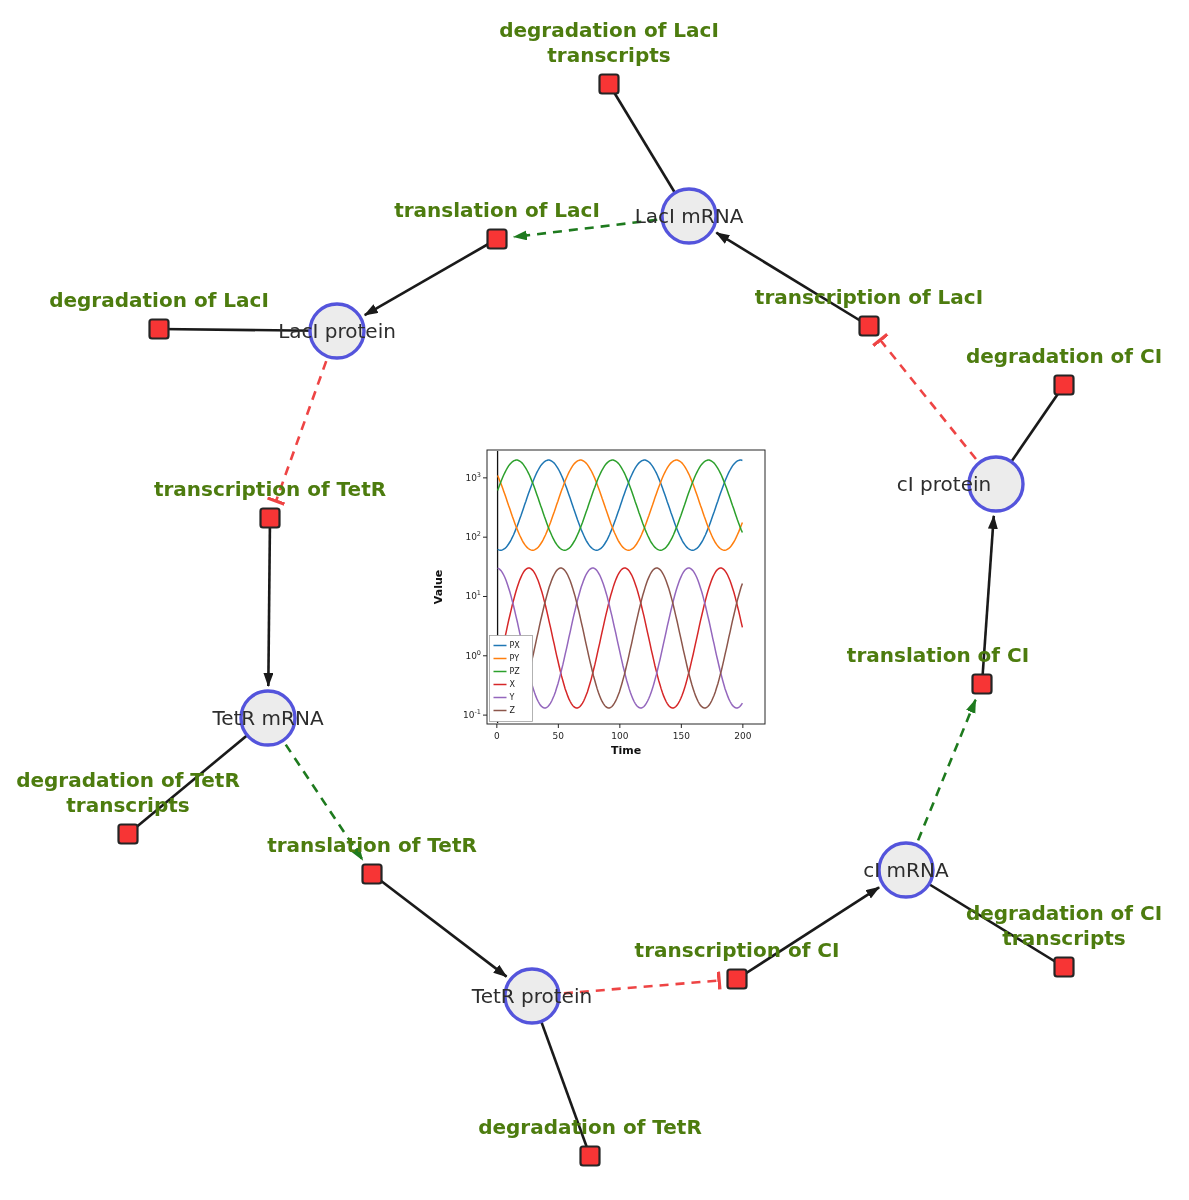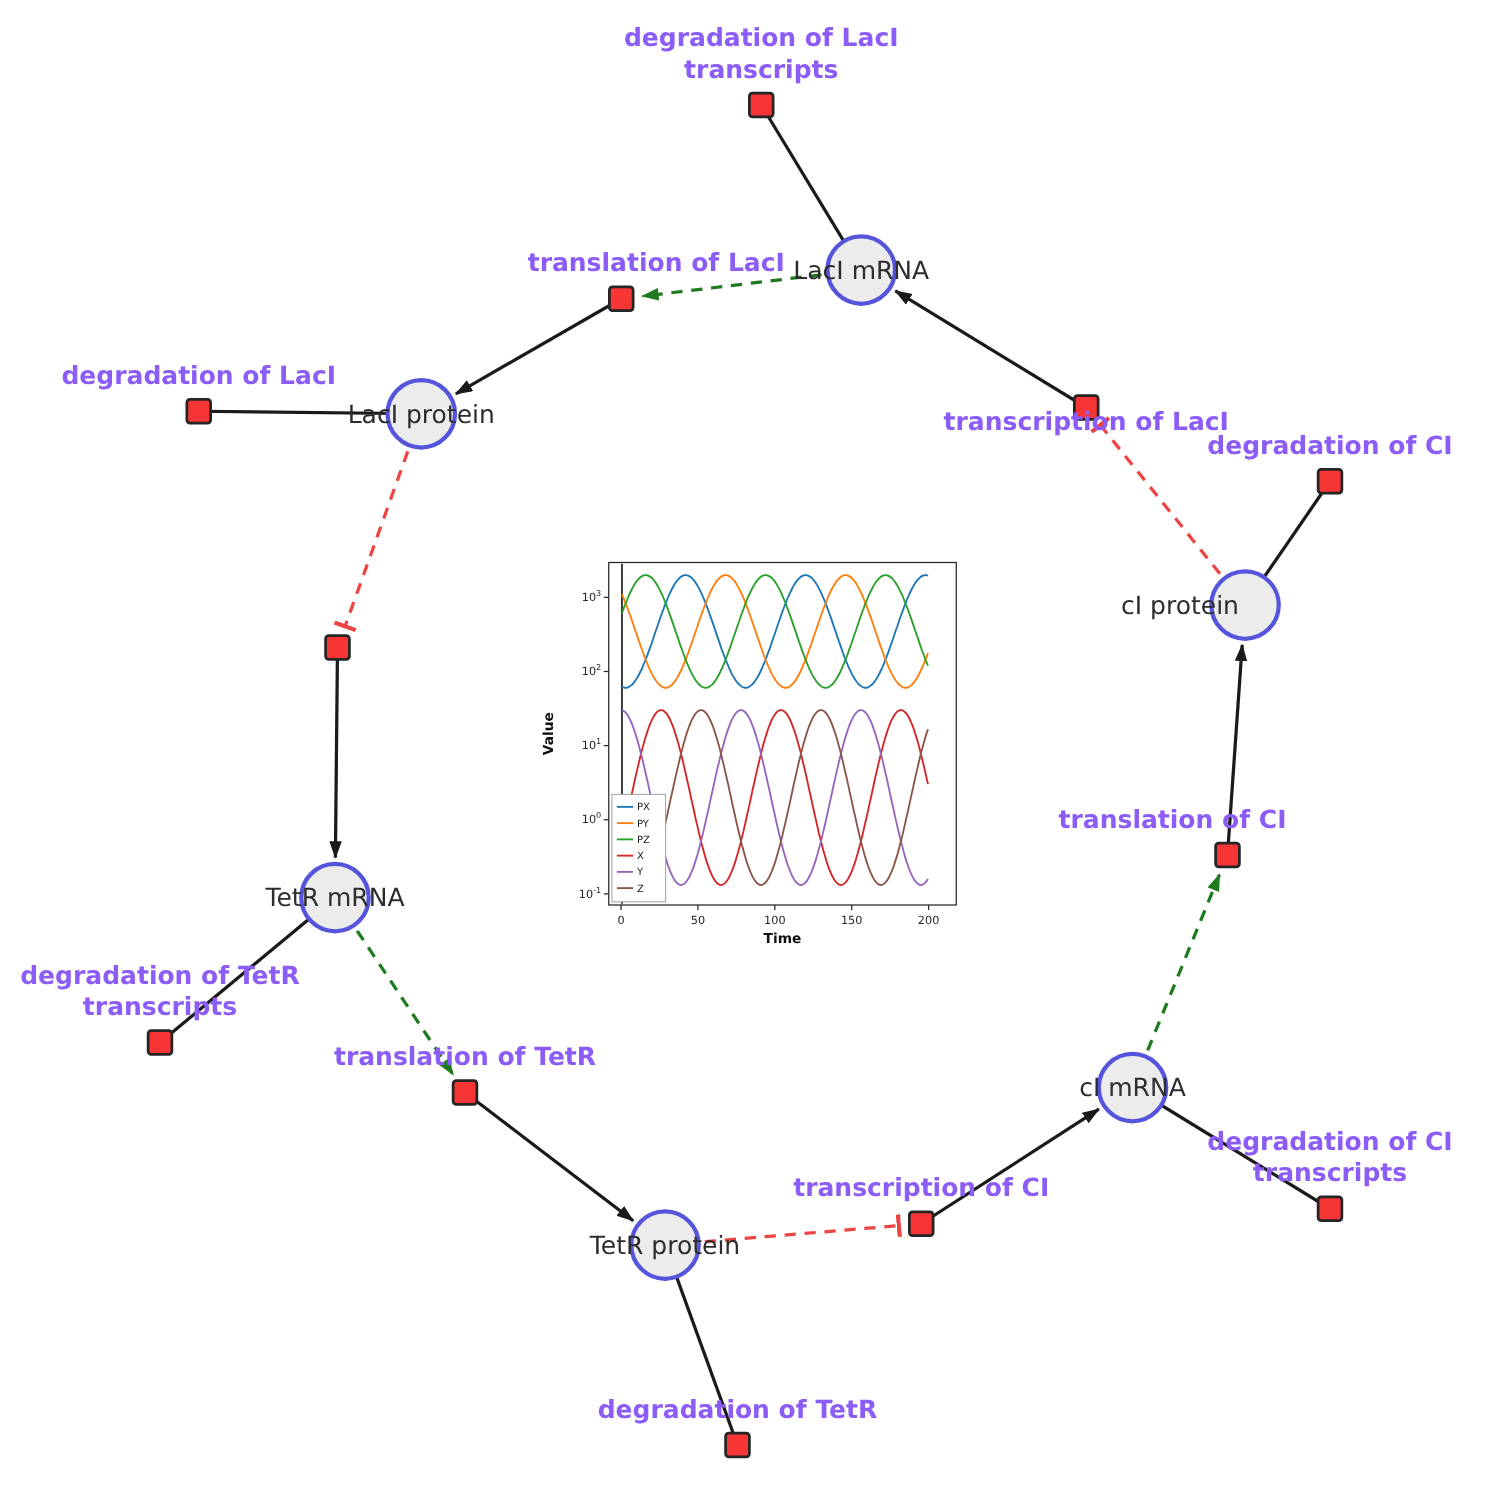--- a/index.html
+++ b/index.html
@@ -3,21 +3,21 @@
 <meta charset="utf-8">
 <style>
   html,body{margin:0;padding:0;background:#ffffff;}
   #stage{position:relative;width:1189px;height:1200px;background:#ffffff;overflow:hidden;
          font-family:"DejaVu Sans",sans-serif;}
   #scene{position:absolute;left:0;top:0;}
   #labels{position:absolute;left:0;top:0;width:100%;height:100%;pointer-events:none;}
   .sp-label{position:absolute;transform:translate(-50%,-50%);font:20px "DejaVu Sans",sans-serif;
             color:#2d2d2d;white-space:nowrap;}
   .rx-label{position:absolute;transform:translate(-50%,-100%);font:bold 20px "DejaVu Sans",sans-serif;
-            color:#8b5cf6;white-space:nowrap;text-align:center;line-height:1.25;}
+            color:#4d7c0f;white-space:nowrap;text-align:center;line-height:1.25;}
   .tick{font:9px "DejaVu Sans",sans-serif;fill:#262626;}
   .axis-label{font:bold 11px "DejaVu Sans",sans-serif;fill:#111111;}
   .legend-text{font:8px "DejaVu Sans",sans-serif;fill:#1a1a1a;}
 </style>
 </head>
 <body>
 
 <div id="stage">
   <svg id="scene" width="1189" height="1200" viewBox="0 0 1189 1200">
       <defs>
@@ -124,31 +124,34 @@
       <div class="sp-label" style="left: 689px; top: 216px; text-align: center;">LacI mRNA</div>
       <div class="sp-label" style="left: 337px; top: 331px; text-align: right;">LacI protein</div>
       <div class="sp-label" style="left: 944px; top: 484px;">cI protein</div>
       <div class="sp-label" style="left: 268px; top: 718px;">TetR mRNA</div>
       <div class="sp-label" style="left: 906px; top: 870px;">cI mRNA</div>
       <div class="sp-label" style="left: 532px; top: 996px;">TetR protein</div>
       <div class="rx-label" style="left: 609px; top: 68px;">
         <div>degradation of LacI</div>
         <div>transcripts</div>
       </div>
-      <div class="rx-label" style="left: 525px; top: 223px;">
+      <div class="rx-label" style="left: 497px; top: 223px;">
         <div>translation of LacI</div>
       </div>
       <div class="rx-label" style="left: 159px; top: 313px;">
         <div>degradation of LacI</div>
       </div>
-      <div class="rx-label" style="left: 869px; top: 310px; margin-top: 40px;">
+      <div class="rx-label" style="left: 869px; top: 310px;">
         <div>transcription of LacI</div>
       </div>
       <div class="rx-label" style="left: 1064px; top: 369px;">
         <div>degradation of CI</div>
+      </div>
+      <div class="rx-label" style="left: 270px; top: 502px;">
+        <div>transcription of TetR</div>
       </div>
       <div class="rx-label" style="left: 128px; top: 818px;">
         <div>degradation of TetR</div>
         <div>transcripts</div>
       </div>
       <div class="rx-label" style="left: 372px; top: 858px;">
         <div>translation of TetR</div>
       </div>
       <div class="rx-label" style="left: 938px; top: 668px;">
         <div>translation of CI</div>

